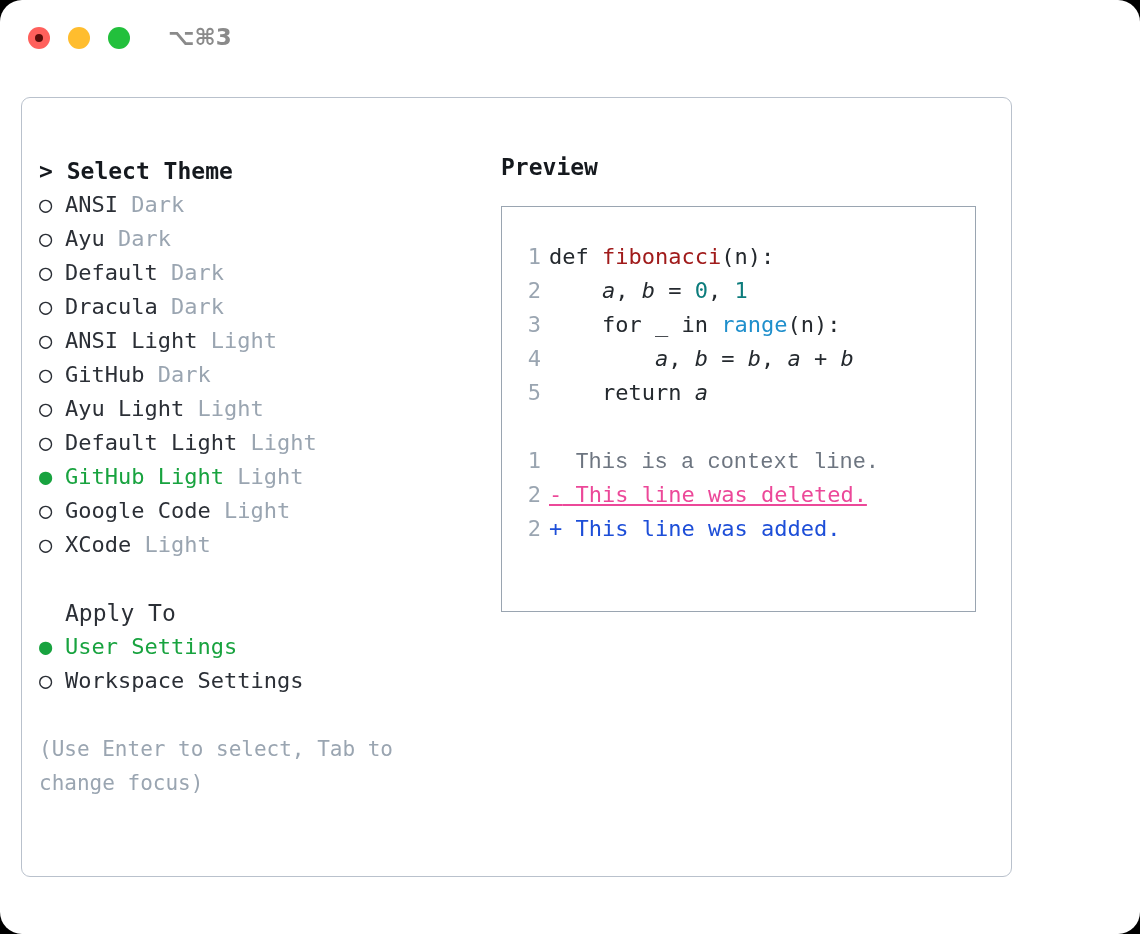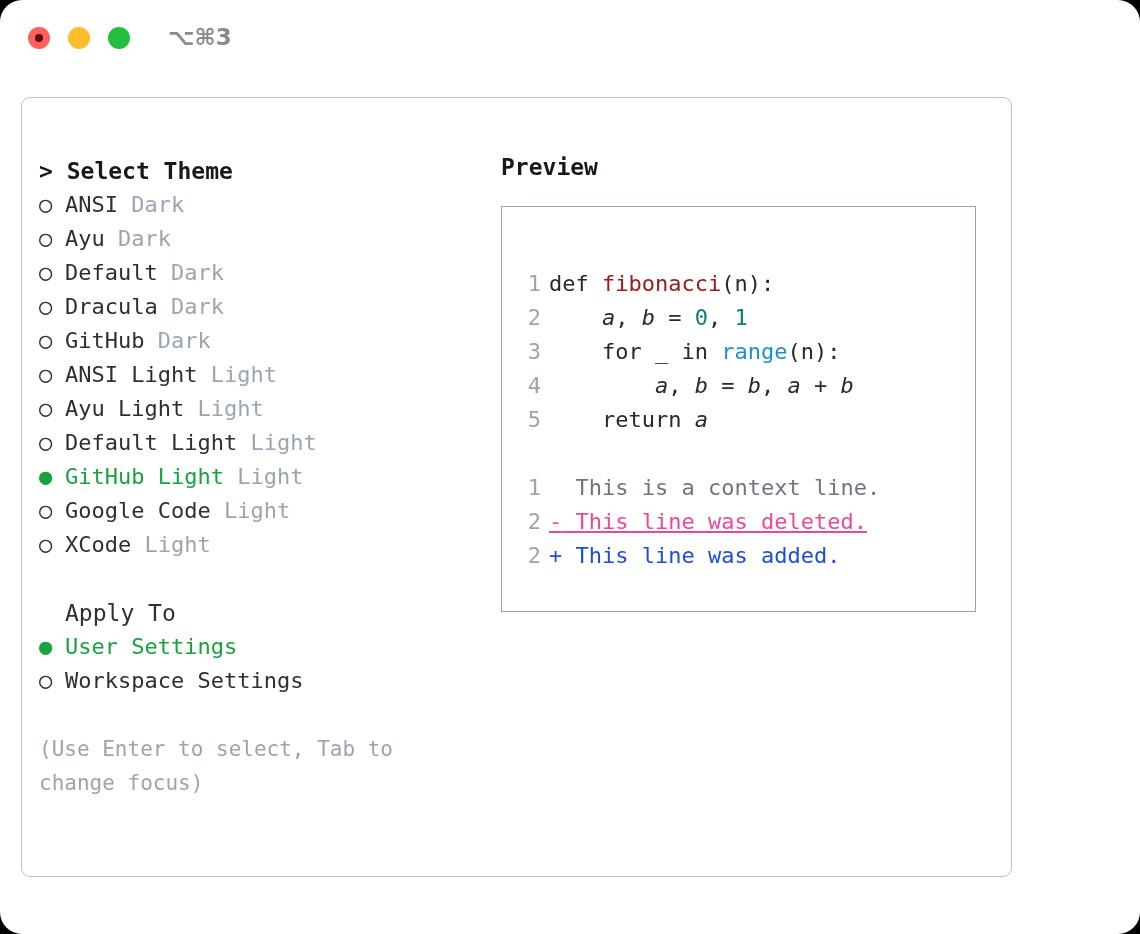--- a/index.html
+++ b/index.html
@@ -155,21 +155,21 @@
     width: 475px;
     height: 406px;
     border: 1.5px solid #9aa5b1;
     box-sizing: border-box;
     background: #ffffff;
     position: relative;
   }
   .code-area {
     position: absolute;
     left: 13px;
-    top: 60px;
+    top: 33px;
     width: 450px;
   }
   .code-line {
     height: 34px;
     line-height: 34px;
     font-size: 22px;
     white-space: pre;
     color: #2b2f36;
   }
   .lno {
@@ -180,21 +180,21 @@
     margin-right: 8px;
   }
   .tok-kw   { color: #24292e; }
   .tok-fn   { color: #a01b1b; }
   .tok-num  { color: #0c7c7c; }
   .tok-call { color: #1f8fcc; }
   .tok-var  { font-style: italic; color: #24292e; }
   .tok-plain{ color: #24292e; }
 
   .diff-gap { height: 34px; }
-  .diff-ctx { color: #6d7580; }
+  .diff-ctx { color: #6d7580; font-family: Liberation Mono, monospace; }
   .diff-del { color: #ec4899; text-decoration: underline; }
   .diff-add { color: #1d4ed8; }
 </style>
 </head>
 <body>
 
 <div class="window">
 
   <div class="titlebar">
     <div class="dot dot-close">
@@ -209,22 +209,22 @@
 
     <div class="left-col">
 
       <div class="list-header">&gt; Select Theme</div>
 
       <div id="theme-list">
           <div class="theme-row"><span class="marker">○</span><span class="theme-name">ANSI</span> <span class="theme-variant">Dark</span></div>
           <div class="theme-row"><span class="marker">○</span><span class="theme-name">Ayu</span> <span class="theme-variant">Dark</span></div>
           <div class="theme-row"><span class="marker">○</span><span class="theme-name">Default</span> <span class="theme-variant">Dark</span></div>
           <div class="theme-row"><span class="marker">○</span><span class="theme-name">Dracula</span> <span class="theme-variant">Dark</span></div>
+          <div class="theme-row"><span class="marker">○</span><span class="theme-name">ANSI Light</span> <span class="theme-variant">Light</span></div>
           <div class="theme-row"><span class="marker">○</span><span class="theme-name">GitHub</span> <span class="theme-variant">Dark</span></div>
-          <div class="theme-row"><span class="marker">○</span><span class="theme-name">ANSI Light</span> <span class="theme-variant">Light</span></div>
           <div class="theme-row"><span class="marker">○</span><span class="theme-name">Ayu Light</span> <span class="theme-variant">Light</span></div>
           <div class="theme-row"><span class="marker">○</span><span class="theme-name">Default Light</span> <span class="theme-variant">Light</span></div>
           <div class="theme-row selected"><span class="marker">●</span><span class="theme-name">GitHub Light</span> <span class="theme-variant">Light</span></div>
           <div class="theme-row"><span class="marker">○</span><span class="theme-name">Google Code</span> <span class="theme-variant">Light</span></div>
           <div class="theme-row"><span class="marker">○</span><span class="theme-name">XCode</span> <span class="theme-variant">Light</span></div>
         </div>
 
       <div class="section-gap"></div>
 
       <div class="apply-header">Apply To</div>

